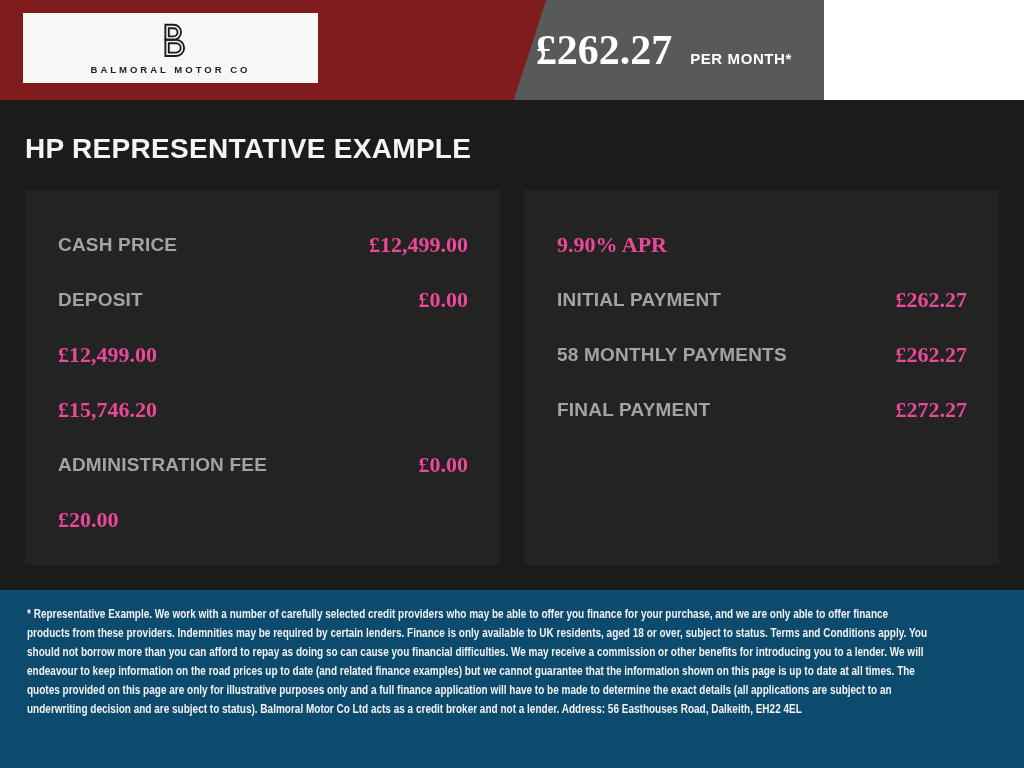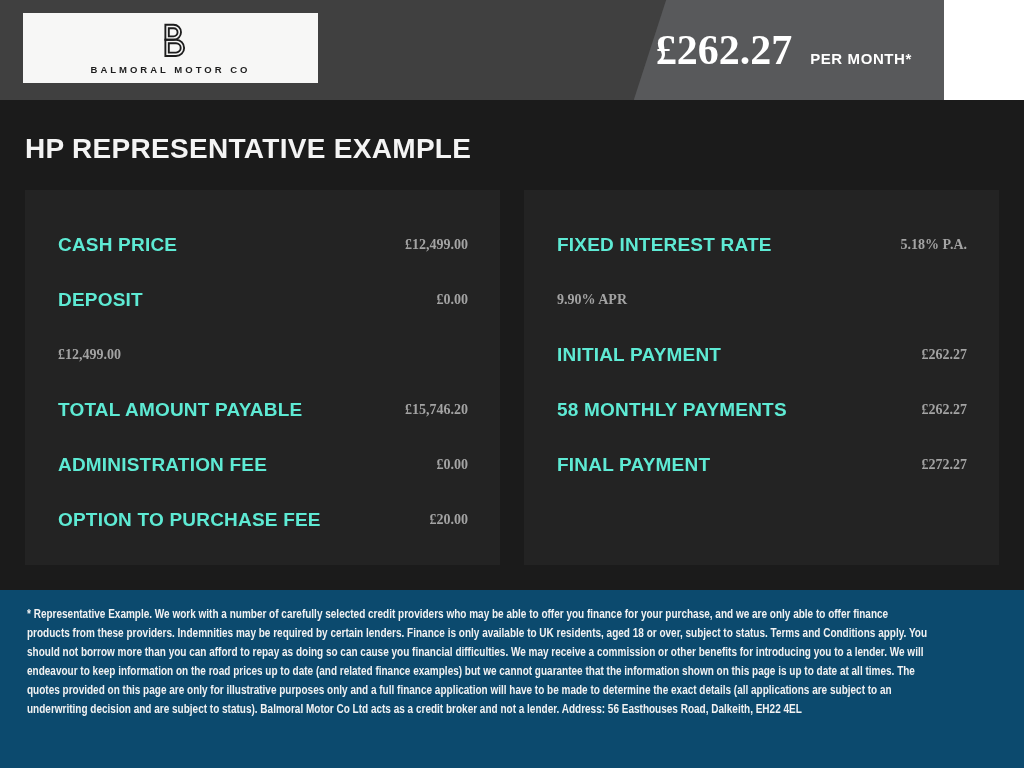--- a/index.html
+++ b/index.html
@@ -7,22 +7,22 @@
     width: 1024px; height: 768px;
     overflow: hidden;
     background: #ffffff;
     font-family: "Liberation Sans", sans-serif;
     position: relative;
   }
 
   
   .header {
     position: absolute; top: 0; left: 0;
-    width: 944px; height: 100px;
-    background: #404040;
+    width: 824px; height: 100px;
+    background: #7f1d1d;
   }
   .logo-card {
     position: absolute; left: 23px; top: 13px;
     width: 295px; height: 70px;
     background: #f7f7f6;
     display: flex; flex-direction: column;
     align-items: center; justify-content: center;
     cursor: pointer;
   }
   .logo-b { display: block; margin-bottom: 4px; }
@@ -85,27 +85,27 @@
     box-sizing: border-box;
     padding: 27px 32px 18px 33px;
   }
   .finance-row {
     height: 55px;
     display: flex; align-items: center; justify-content: space-between;
   }
   .finance-label {
     font-size: 19px; font-weight: bold;
     letter-spacing: 0.2px;
-    color: #5eead4;
+    color: #a3a3a3;
     white-space: nowrap;
   }
   .finance-value {
     font-family: "Liberation Serif", serif;
-    font-size: 14px; font-weight: bold;
-    color: #a3a3a3;
+    font-size: 22px; font-weight: bold;
+    color: #ec4899;
     white-space: nowrap;
   }
 
   
   .footer {
     position: absolute; top: 590px; left: 0;
     width: 1024px; height: 178px;
     background: #0c4a6e;
     box-sizing: border-box;
     padding: 15px 0 0 27px;
@@ -157,38 +157,32 @@
       <span class="finance-value">£12,499.00</span>
     </div>
     <div class="finance-row">
       <span class="finance-label">DEPOSIT</span>
       <span class="finance-value">£0.00</span>
     </div>
     <div class="finance-row">
       <span class="finance-value">£12,499.00</span>
     </div>
     <div class="finance-row">
-      <span class="finance-label">TOTAL AMOUNT PAYABLE</span>
       <span class="finance-value">£15,746.20</span>
     </div>
     <div class="finance-row">
       <span class="finance-label">ADMINISTRATION FEE</span>
       <span class="finance-value">£0.00</span>
     </div>
     <div class="finance-row">
-      <span class="finance-label">OPTION TO PURCHASE FEE</span>
       <span class="finance-value">£20.00</span>
     </div>
   </div>
 
   <div class="panel">
-    <div class="finance-row">
-      <span class="finance-label">FIXED INTEREST RATE</span>
-      <span class="finance-value">5.18% P.A.</span>
-    </div>
     <div class="finance-row">
       <span class="finance-value">9.90% APR</span>
     </div>
     <div class="finance-row">
       <span class="finance-label">INITIAL PAYMENT</span>
       <span class="finance-value">£262.27</span>
     </div>
     <div class="finance-row">
       <span class="finance-label">58 MONTHLY PAYMENTS</span>
       <span class="finance-value">£262.27</span>

